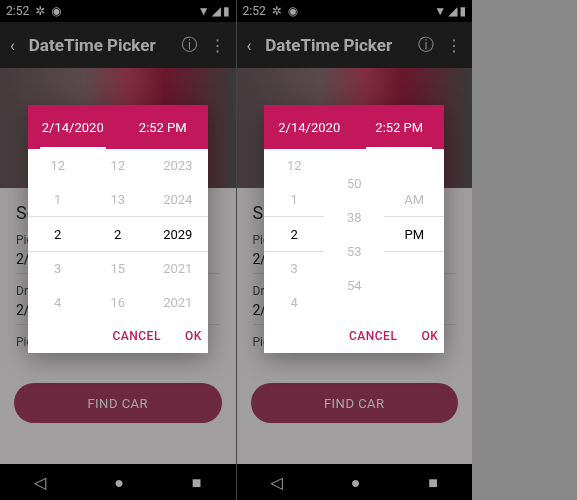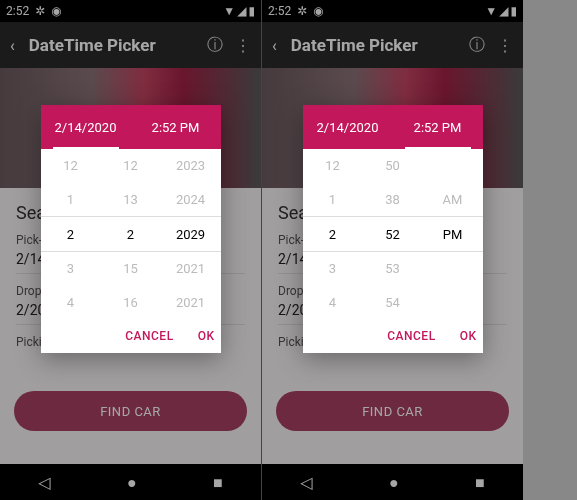--- a/index.html
+++ b/index.html
@@ -1,29 +1,29 @@
 <!DOCTYPE html>
 <html><head>
 <meta charset="utf-8">
 <style>
 html,body{margin:0;padding:0;font-family:Roboto,Arial,sans-serif;background:#888}
-.wrap{display:flex;gap:1px;width:523px;height:500px;background:#444}
+.wrap{display:flex;gap:1px;width:472px;height:500px;background:#444}
 .phone{width:288px;height:500px;background:#f7f3f4;position:relative;overflow:hidden}
 .statusbar{height:22px;background:#000;color:#fff;display:flex;align-items:center;padding:0 6px;font-size:12px;justify-content:space-between}
 .status-left{display:flex;gap:6px;align-items:center}
 .status-right{display:flex;gap:2px;align-items:center}
 .topbar{height:46px;background:#2a2a2a;display:flex;align-items:center;padding:0 10px;color:#fff}
 .topbar .back{margin-right:14px}
 .topbar .title{font-size:17px;font-weight:700;flex:1}
 .topbar .ico{margin-left:12px;opacity:.8}
 .hero{height:120px;background:linear-gradient(90deg,#6b5a5f 0%,#8a7277 35%,#c54563 55%,#a32247 70%,#5a5a5a 100%);position:relative}
 .content{padding:14px 16px;color:#333}
 .label{font-size:12px;color:#555;margin-top:10px}
 .val{font-size:14px;color:#222;margin-top:4px;border-bottom:1px solid #ddd;padding-bottom:6px}
-.btn-find{margin:28px 14px;height:40px;border-radius:20px;background:#a64063;color:#fff;display:flex;align-items:center;justify-content:center;font-size:13px;letter-spacing:.5px}
+.btn-find{margin:20px 14px;height:40px;border-radius:20px;background:#a64063;color:#fff;display:flex;align-items:center;justify-content:center;font-size:13px;letter-spacing:.5px}
 .navbar{position:absolute;bottom:0;left:0;right:0;height:36px;background:#000;display:flex;justify-content:space-around;align-items:center;color:#fff}
 .overlay{position:absolute;inset:0;background:rgba(0,0,0,.35);display:flex;align-items:flex-start;justify-content:center;padding-top:105px}
 .picker{width:180px;background:#fff;box-shadow:0 6px 24px rgba(0,0,0,.35);display:flex;flex-direction:column}
 .picker-tabs{height:44px;background:#c2185b;display:flex;color:#fff}
 .ptab{flex:1;display:flex;align-items:center;justify-content:center;font-size:13px;position:relative}
 .ptab.active::after{content:'';position:absolute;bottom:0;left:12px;right:12px;height:2px;background:#fff}
 .spinner{display:flex;height:170px}
 .col{flex:1;display:flex;flex-direction:column;align-items:center;justify-content:center;font-size:13px;color:#bbb}
 .col span{height:34px;display:flex;align-items:center;width:100%;justify-content:center}
 .col span.sel{color:#000;border-top:1px solid #ddd;border-bottom:1px solid #ddd}
@@ -151,21 +151,20 @@
         <div class="col">
           <span>12</span>
           <span>1</span>
           <span class="sel">2</span>
           <span>3</span>
           <span>4</span>
         </div>
         <div class="col">
           <span>50</span>
           <span>38</span>
-          <span class="sel">52</span>
           <span>53</span>
           <span>54</span>
         </div>
         <div class="col">
           <span></span>
           <span>AM</span>
           <span class="sel">PM</span>
           <span></span>
           <span></span>
         </div>

